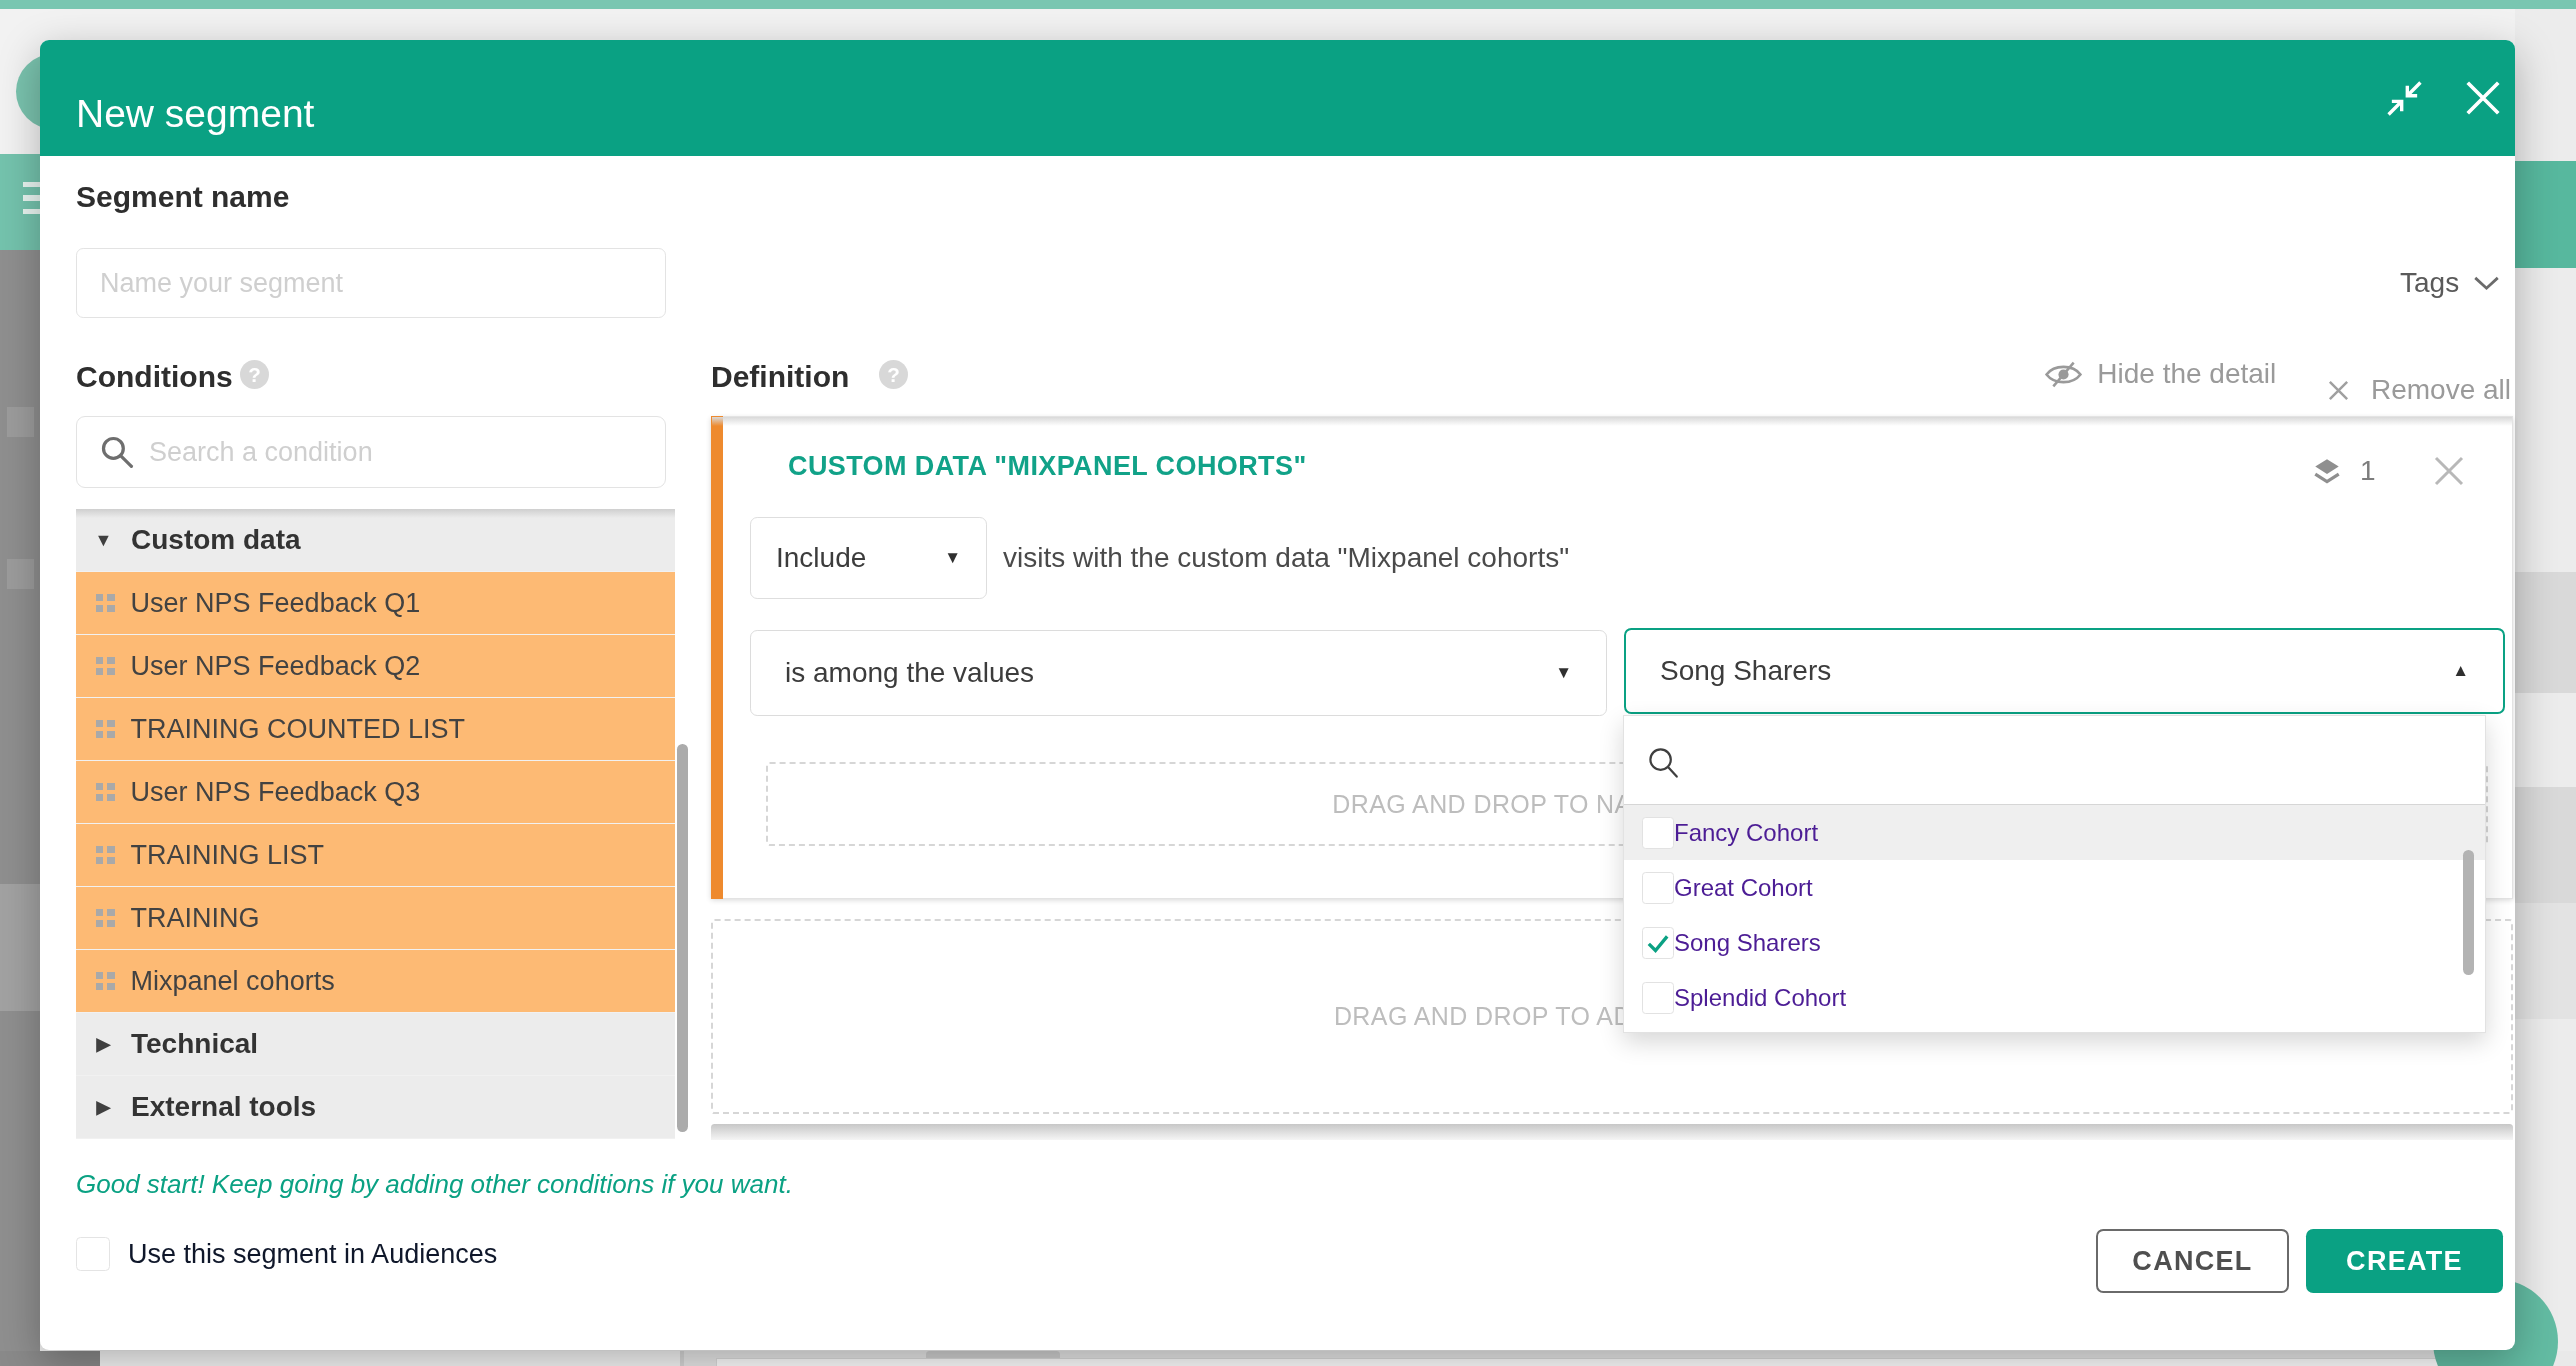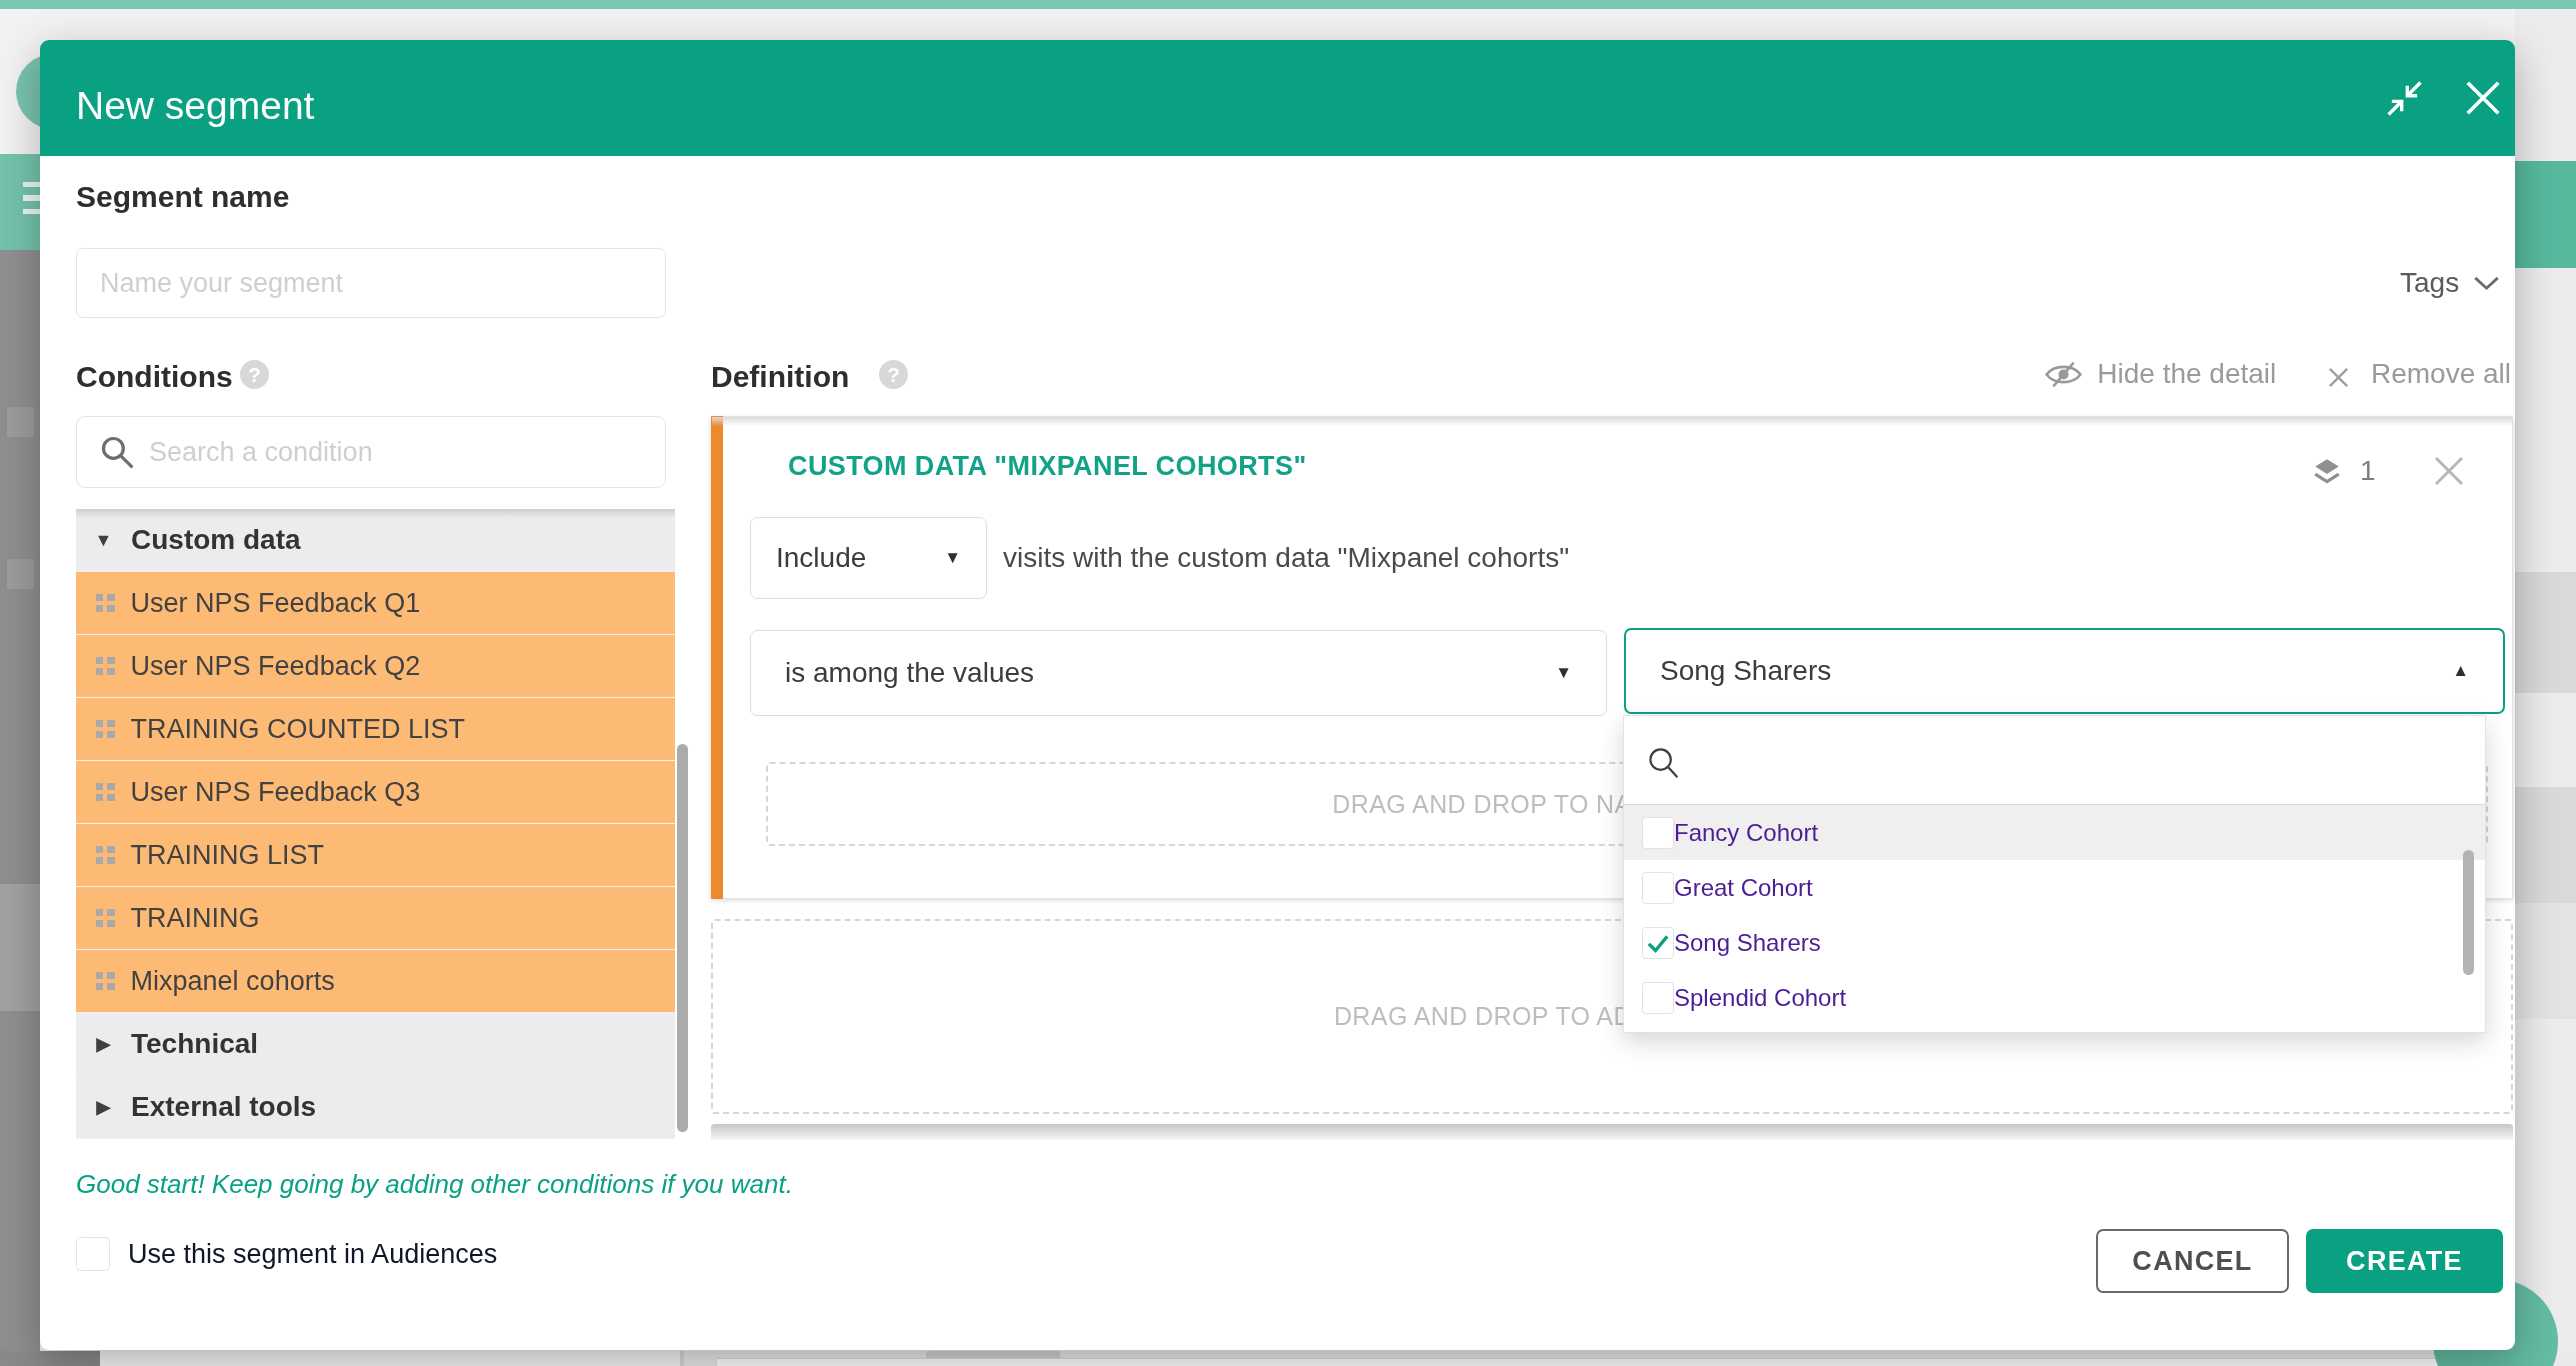--- a/index.html
+++ b/index.html
@@ -24,42 +24,42 @@
   #bg-bottom-sq{left:0px;top:1351px;width:100px;height:16px;background:#8a8a8a;z-index:3;}
   #bg-bottom-divider{left:680px;top:1351px;width:3.6px;height:16px;background:#d8d8d8;z-index:3;}
   #bg-bottom-right{left:683px;top:1351px;width:1893px;height:16px;background:#e9e9e9;z-index:2;}
   #bg-bottom-tab{left:926px;top:1351px;width:134px;height:7.2px;background:#d2d2d2;border-radius:3.6px 3.6px 0 0;z-index:3;}
   #bg-bottom-white{left:716px;top:1358px;width:1794px;height:9px;background:#ffffff;border:0.9px solid #dddddd;z-index:3;}
 
   
   #modal{left:40px;top:40px;width:2475px;height:1310px;background:#fff;border-radius:9px;
     box-shadow:0 12.5px 41px rgba(0,0,0,.28);z-index:10;overflow:visible;}
   #modal-header{left:0;top:0;width:2475px;height:116px;background:#0aa183;border-radius:9px 9px 0 0;}
-  #modal-title{left:36px;top:8px;height:88px;line-height:116px;color:#fff;font-size:39px;font-weight:400;}
+  #modal-title{left:36px;top:16px;height:88px;line-height:116px;color:#fff;font-size:39px;font-weight:400;}
   #icon-collapse{left:2342px;top:36px;width:45px;height:45px;cursor:pointer;}
   #icon-close{left:2419px;top:34px;width:48px;height:48px;cursor:pointer;}
 
   .section-label{font-size:30px;font-weight:bold;color:#2e2e2e;}
   #segment-name-label{left:36px;top:140px;}
   .txt-input{position:absolute;box-sizing:border-box;height:70px;border:1.8px solid #e3e3e3;border-radius:7.2px;
     background:#fff;font-family:"Liberation Sans",sans-serif;font-size:27px;color:#444;padding:16px 23px;outline:none;}
   .txt-input::placeholder{color:#cfcfcf;}
   #name-input{left:36px;top:208px;width:590px;}
   #desc-input{left:662px;top:208px;width:1695px;}
   #tags-btn{left:2360px;top:208px;width:116px;height:70px;display:flex;align-items:center;gap:14.3px;cursor:pointer;}
   #tags-label{font-size:28px;color:#5a5a5a;}
 
   #conditions-label{left:36px;top:320px;}
   #definition-label{left:671px;top:320px;}
   .help-badge{position:absolute;width:29px;height:29px;border-radius:50%;background:#d8d8d8;color:#fff;
     font-size:20.6px;font-weight:bold;text-align:center;line-height:29px;}
   #help-conditions{left:200px;top:320px;}
   #help-definition{left:839px;top:320px;}
   #hide-detail{left:2004px;top:318px;display:flex;align-items:center;gap:14.3px;cursor:pointer;}
-  #remove-all{left:2286px;top:318px;display:flex;align-items:flex-end;gap:20px;cursor:pointer;}
+  #remove-all{left:2286px;top:334px;display:flex;align-items:center;gap:20px;cursor:pointer;}
   .gray-action{font-size:28px;color:#9a9a9a;}
 
   
   #search-box{left:36px;top:376px;width:590px;height:72px;box-sizing:border-box;border:1.8px solid #e3e3e3;border-radius:9px;background:#fff;}
   #search-icon{left:59px;top:394px;width:36px;height:36px;}
   #search-input{left:107px;top:379px;width:483px;height:64px;border:none;background:transparent;outline:none;
     font-family:"Liberation Sans",sans-serif;font-size:27px;color:#444;}
   #search-input::placeholder{color:#cfcfcf;}
   #cond-list{left:36px;top:469px;width:599px;}
   #list-fade{left:36px;top:469px;width:599px;height:9px;background:linear-gradient(#cfcfcf,rgba(207,207,207,0));z-index:5;}

